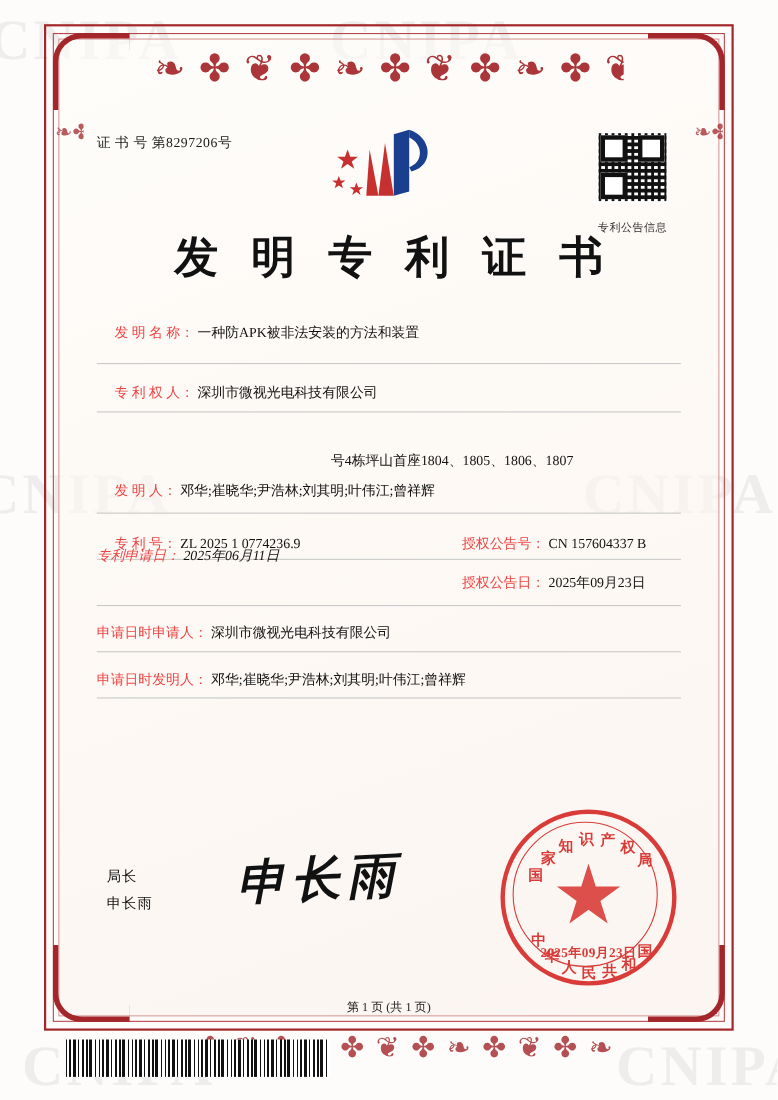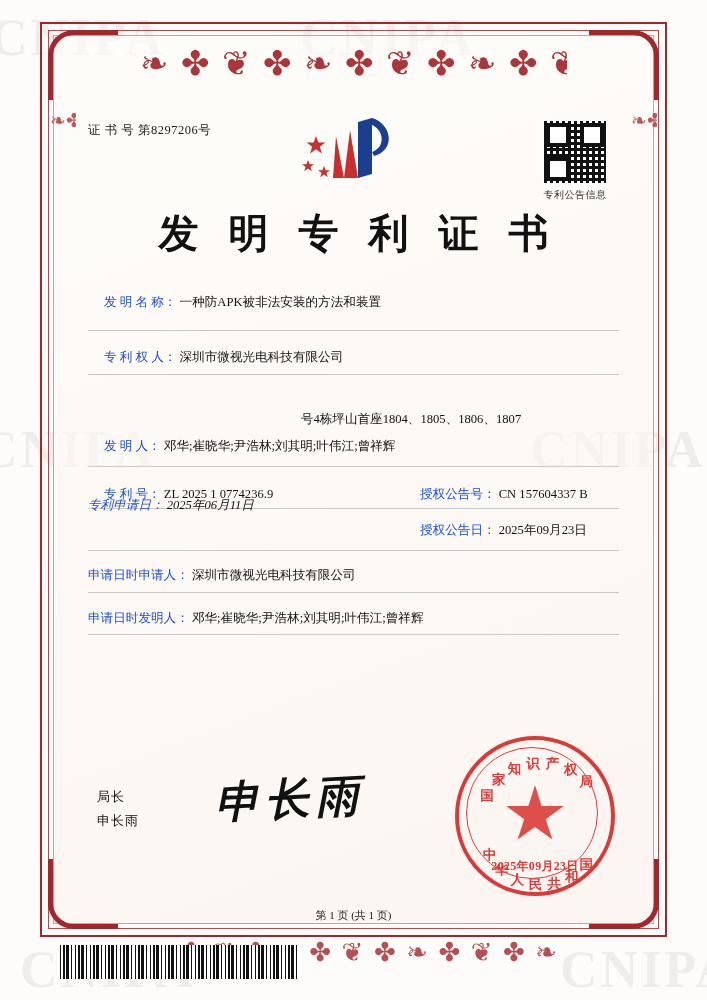--- a/index.html
+++ b/index.html
@@ -167,21 +167,21 @@
   }
   .qr::before{ top:2px; left:2px;}
   .qr::after { top:2px; right:2px;}
   .qr-eye3 {
     position:absolute; bottom:2px; left:2px;
     width:16px;height:16px;border:4px solid #111;background:#fff;
   }
   .qr-label {
     font-size: 10px;
     color: #333;
-    margin-top: 4px;
+    margin-top: 16px;
     letter-spacing: .5px;
   }
 
   
   .title {
     position: absolute;
     top: 206px;
     left: 0;
     width: 707px;
     text-align: center;
@@ -195,21 +195,21 @@
 
   
   .field {
     position: absolute;
     font-size: 12.6px;
     color: #111;
     line-height: 19px;
   }
   .flabel {
     display: inline-block;
-    color: #1d4ed8;
+    color: #ef4444;
   }
   .fval {
     display: inline-block;
     color: #111;
   }
 
   .row-name   { top: 293px; left: 104px; width: 520px;}
   .row-holder { top: 348px; left: 104px; width: 520px;}
   .row-addr   { top: 390px; left: 104px; width: 530px;}
   .row-addr2  { top: 410px; left: 191px; width: 440px; text-align: center;}

